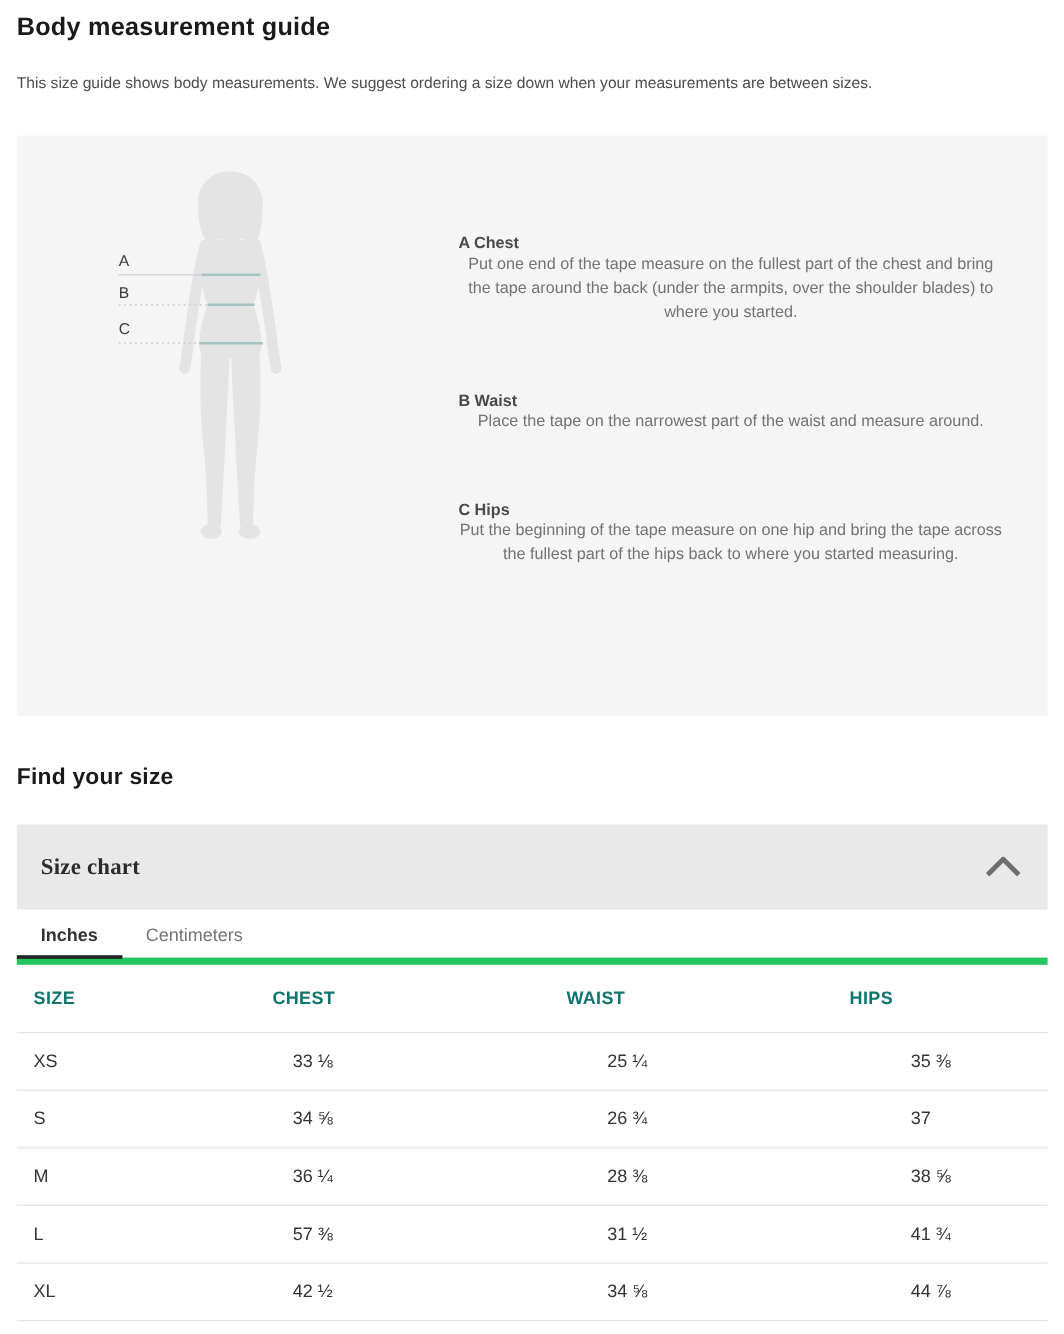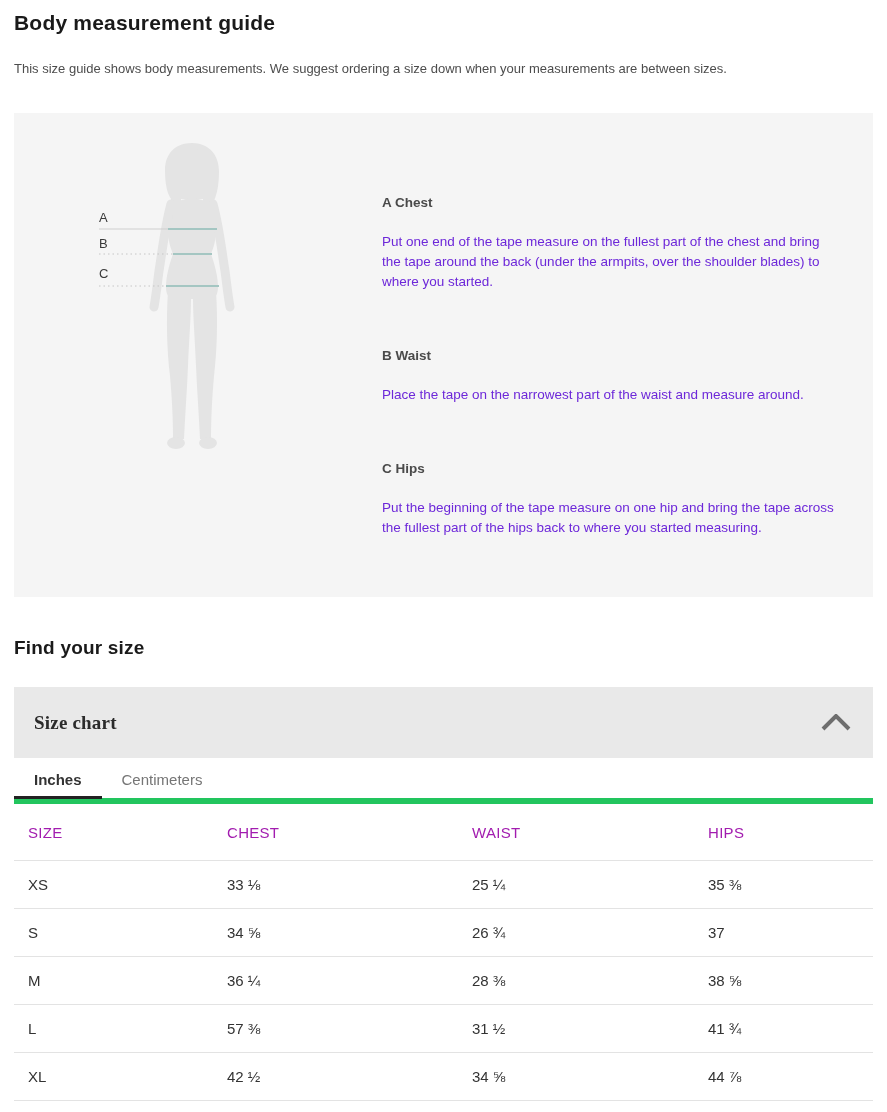--- a/index.html
+++ b/index.html
@@ -28,22 +28,21 @@
   .panel-left svg { position:absolute; left:81px; top:28px; }
   .panel-right { flex:1; padding:26px 37px 0 0; }
   .panel-intro {
     font-size:13.5px; line-height:20px; color:#595959;
   }
   .measure-heading {
     margin-top:56px;
     font-size:13.5px; font-weight:700; color:#4a4a4a;
   }
   .measure-text {
-    margin-top:22px;
-    font-size:13.5px; line-height:20px; color:#6d28d9;
+    font-size:13.5px; line-height:20px; color:#737373;text-align:center;
   }
   
   .find-heading {
     margin:40px 14px 0 14px;
     font-size:19px; line-height:22px; font-weight:700; color:#1a1a1a;
     letter-spacing:.2px;
   }
   .size-chart-bar {
     margin:28px 14px 0 14px;
     height:71px; background:#e9e9e9;
@@ -68,23 +67,23 @@
   }
   
   .size-table { margin:0 14px; }
   .t-row {
     display:grid;
     grid-template-columns:199px 245px 236px 179px;
     border-bottom:1px solid #e3e3e3;
     align-items:center;
   }
   .t-row.header { height:57px; }
-  .t-row.data { height:48px; }
+  .t-row.data { height:48px;gap:17px; }
   .t-cell { padding-left:14px; font-size:15px; color:#333; }
-  .t-row.header .t-cell { font-weight:400; color:#a21caf; letter-spacing:.3px; }
+  .t-row.header .t-cell { font-weight:700; color:#0f766e; letter-spacing:.3px; }
 </style>
 </head>
 <body>
 
 <h1 class="page-title">Body measurement guide</h1>
 <p class="page-subtitle">This size guide shows body measurements. We suggest ordering a size down when your measurements are between sizes.</p>
 
 <div class="panel">
   <div class="panel-left">
     <svg width="210" height="320" viewBox="0 0 210 320">

